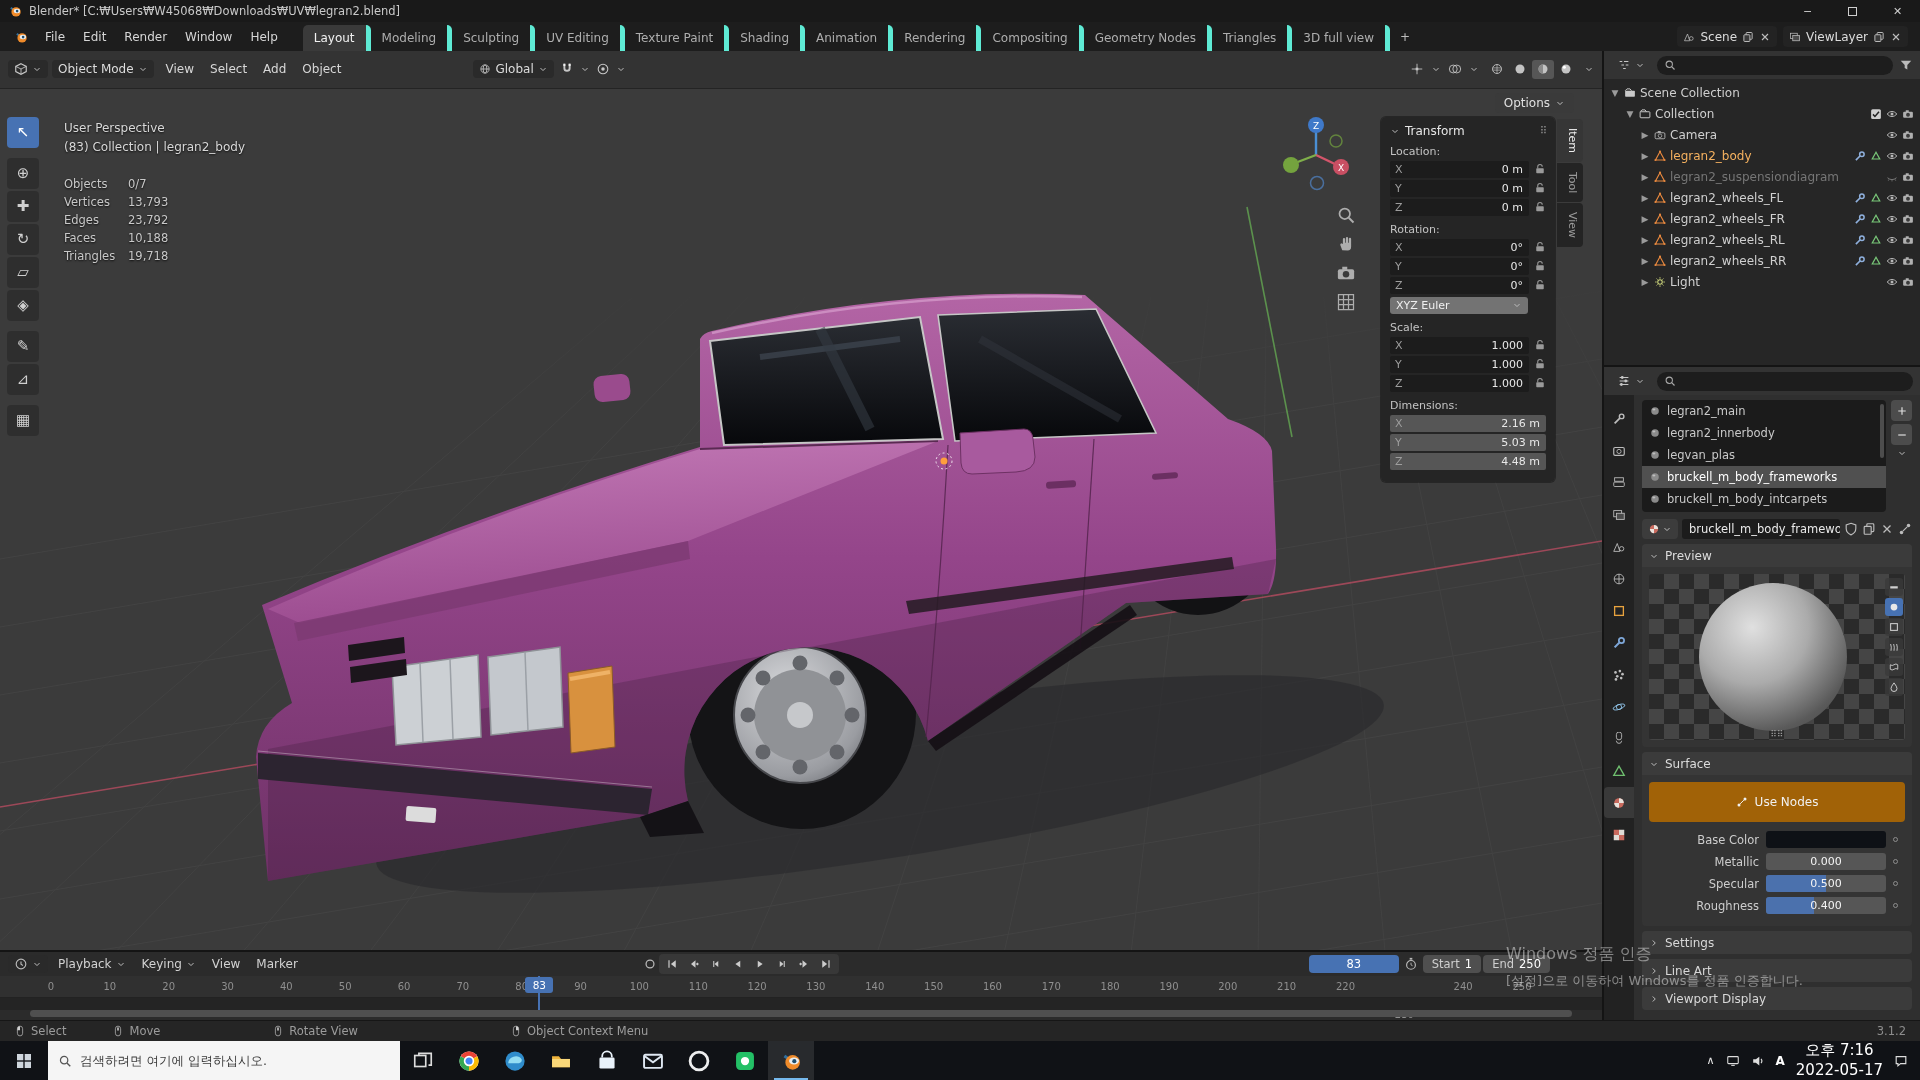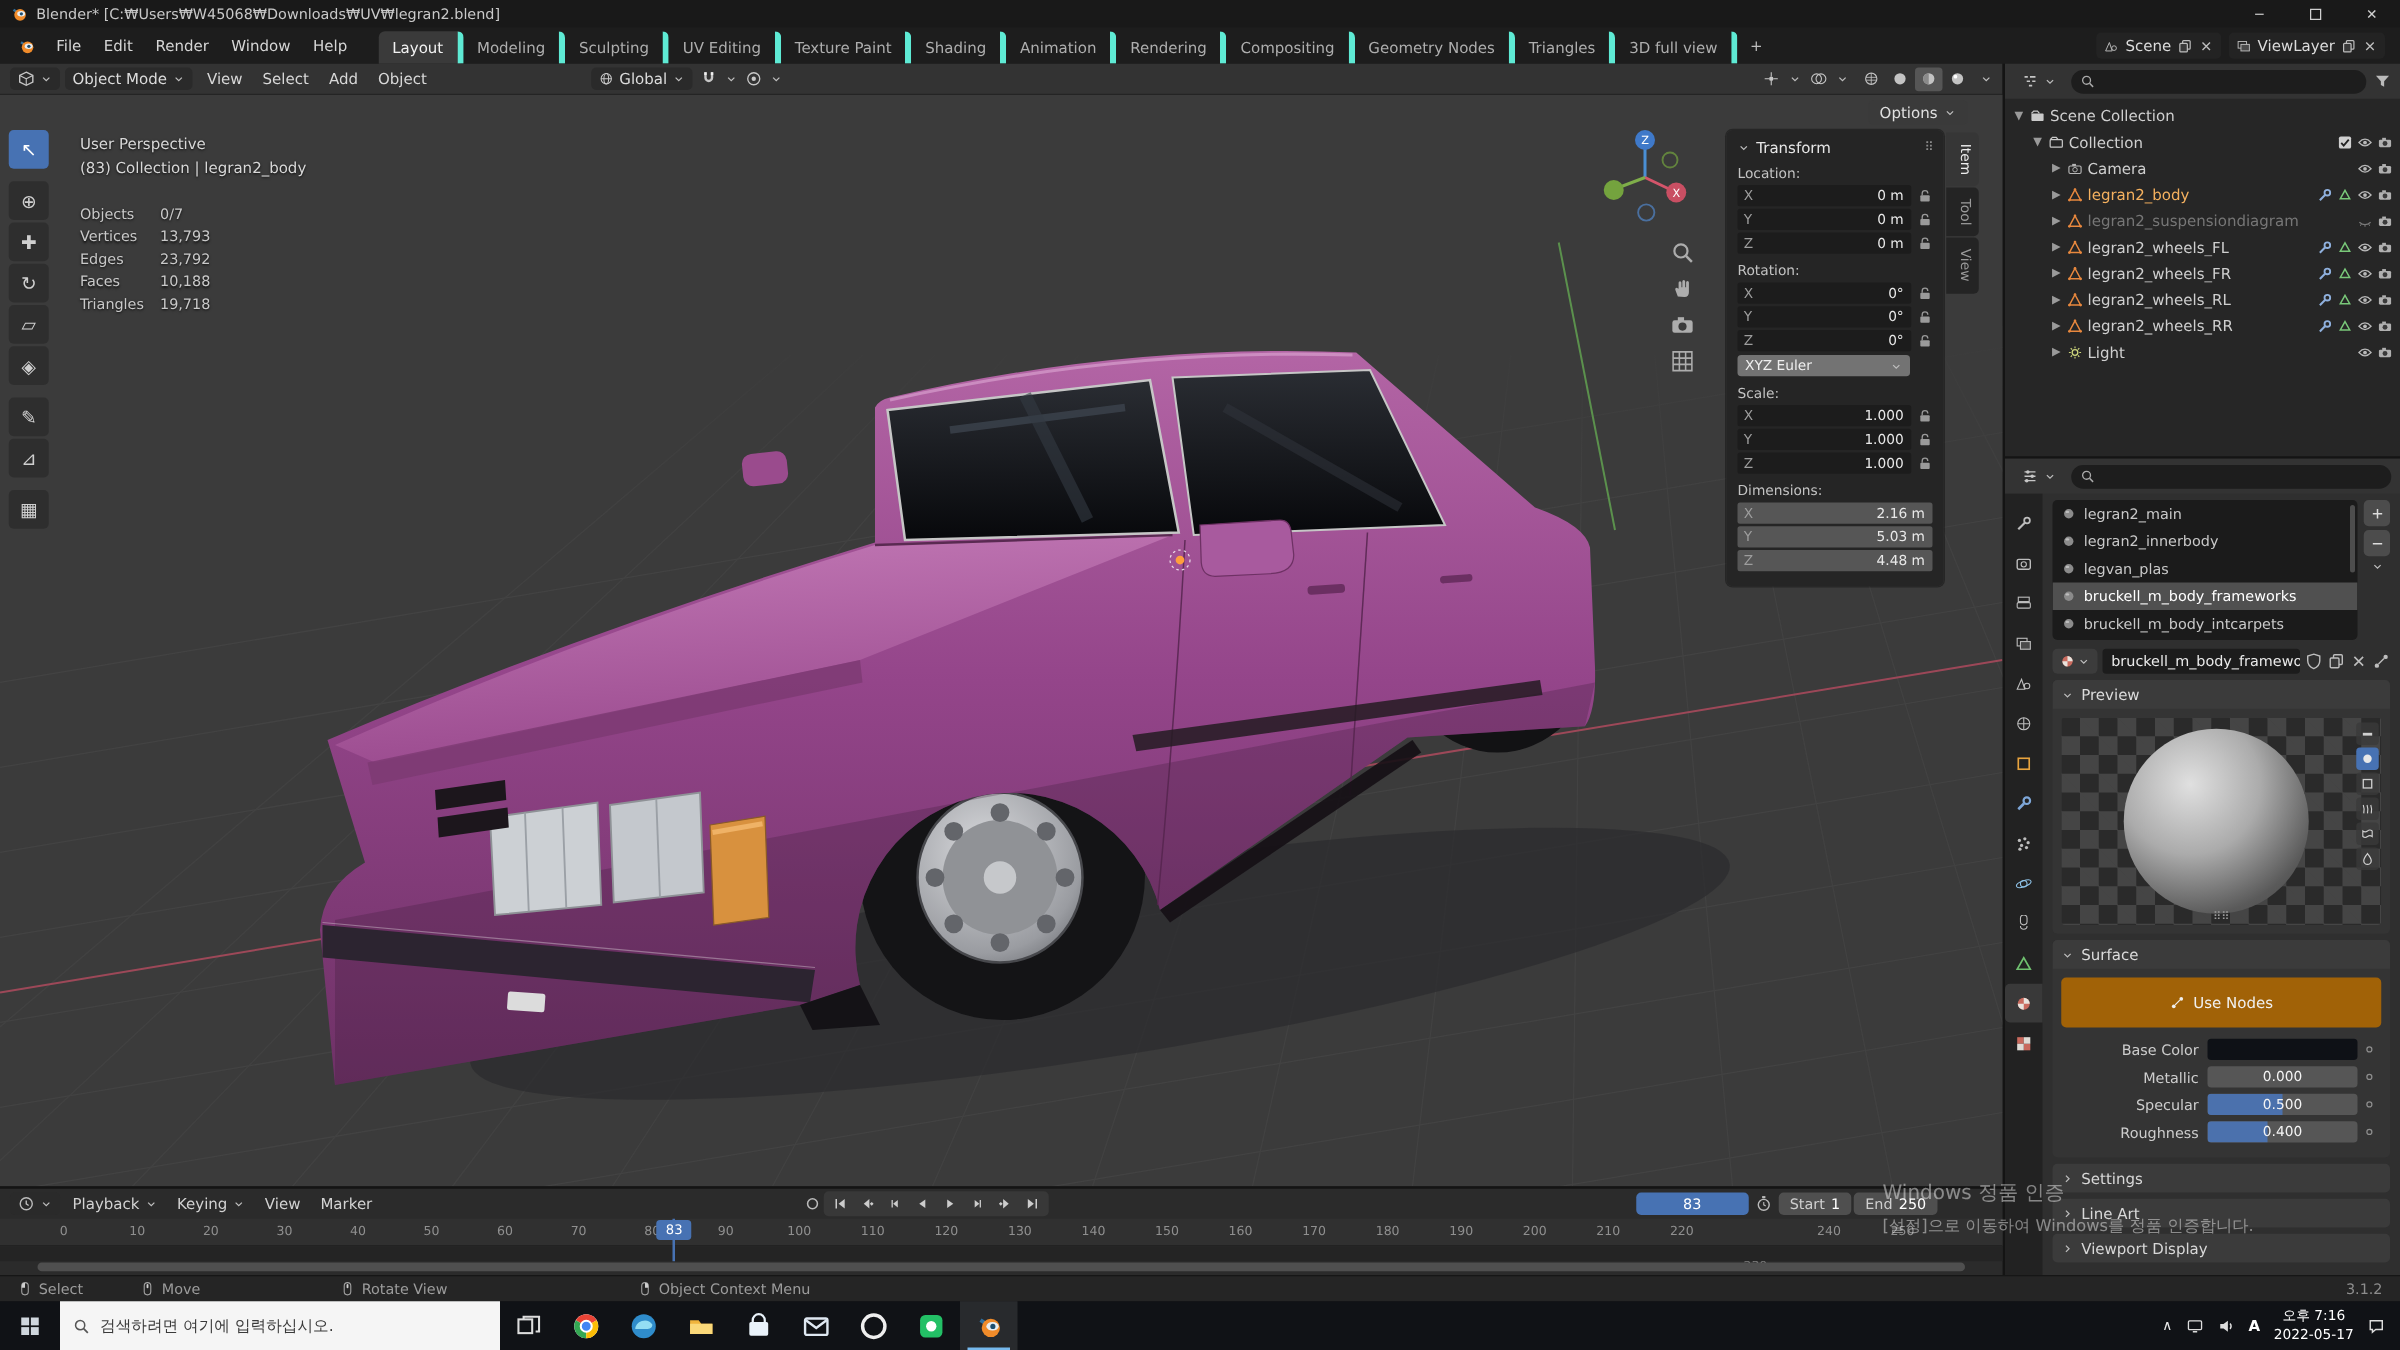--- a/index.html
+++ b/index.html
@@ -29,21 +29,21 @@
   .mb-right{margin-left:auto;display:flex;gap:6px;align-items:center;padding-right:4px}
   .mb-field{display:flex;align-items:center;gap:5px;background:#232323;border-radius:4px;height:21px;padding:0 6px}
   .mb-field .nm{color:#dcdcdc}
 
   
   .main{position:absolute;top:51px;left:0;width:1920px;height:969px;display:flex}
   .left-col{width:1602px;display:flex;flex-direction:column}
   .right-col{width:318px;display:flex;flex-direction:column;border-left:2px solid #141414}
 
   
-  .tool-header{height:25px;background:#333;display:flex;align-items:center;gap:4px;padding:0 8px;border-bottom:1px solid #242424}
+  .tool-header{height:38px;background:#333;display:flex;align-items:center;gap:4px;padding:0 8px;border-bottom:1px solid #242424}
   .th-chip{display:flex;align-items:center;gap:4px;padding:2px 6px;border-radius:4px;color:#dcdcdc}
   .th-chip.box{background:#2a2a2a}
   .th-menu{padding:2px 8px;color:#d8d8d8}
   .th-center{margin-left:120px;display:flex;align-items:center;gap:6px}
   .th-right{margin-left:auto;display:flex;align-items:center;gap:7px}
   .sh-btn{width:22px;height:19px;display:flex;align-items:center;justify-content:center;border-radius:3px}
   .sh-btn.active{background:#565656}
 
   
   .viewport{position:relative;height:873px;background:#3b3b3b;overflow:hidden}
@@ -165,21 +165,21 @@
   .tb-start{width:48px;display:flex;align-items:center;justify-content:center}
   .tb-search{width:352px;background:#f5f5f5;display:flex;align-items:center;gap:8px;padding:0 10px}
   .tb-search-input{border:none;outline:none;background:none;font-size:12.5px;color:#111;width:100%;
     font-family:"DejaVu Sans","Liberation Sans",sans-serif}
   .tb-search-input::placeholder{color:#3a3a3a}
   .tb-app{width:46px;display:flex;align-items:center;justify-content:center;position:relative}
   .tb-app .icon{width:22px;height:22px}
   .tb-app.active{background:rgba(255,255,255,.1)}
   .tb-app.active::after{content:"";position:absolute;bottom:0;left:6px;right:6px;height:2px;background:#76b9ed}
   .tb-tray{margin-left:auto;display:flex;align-items:center;gap:11px;padding-right:12px;color:#e8e8e8}
-  .tb-clock{text-align:center;font-size:11px;line-height:1.3;color:#fff}
+  .tb-clock{text-align:center;font-size:15px;line-height:1.3;color:#fff}
 
   
   .watermark{position:absolute;left:1506px;top:944px;z-index:50;color:rgba(255,255,255,.45);pointer-events:none}
   .watermark .w1{font-size:16px}.watermark .w2{font-size:13px;margin-top:7px}
 </style>
 </head>
 <body>
 
 <div class="title-bar">
   <span class="icon">

